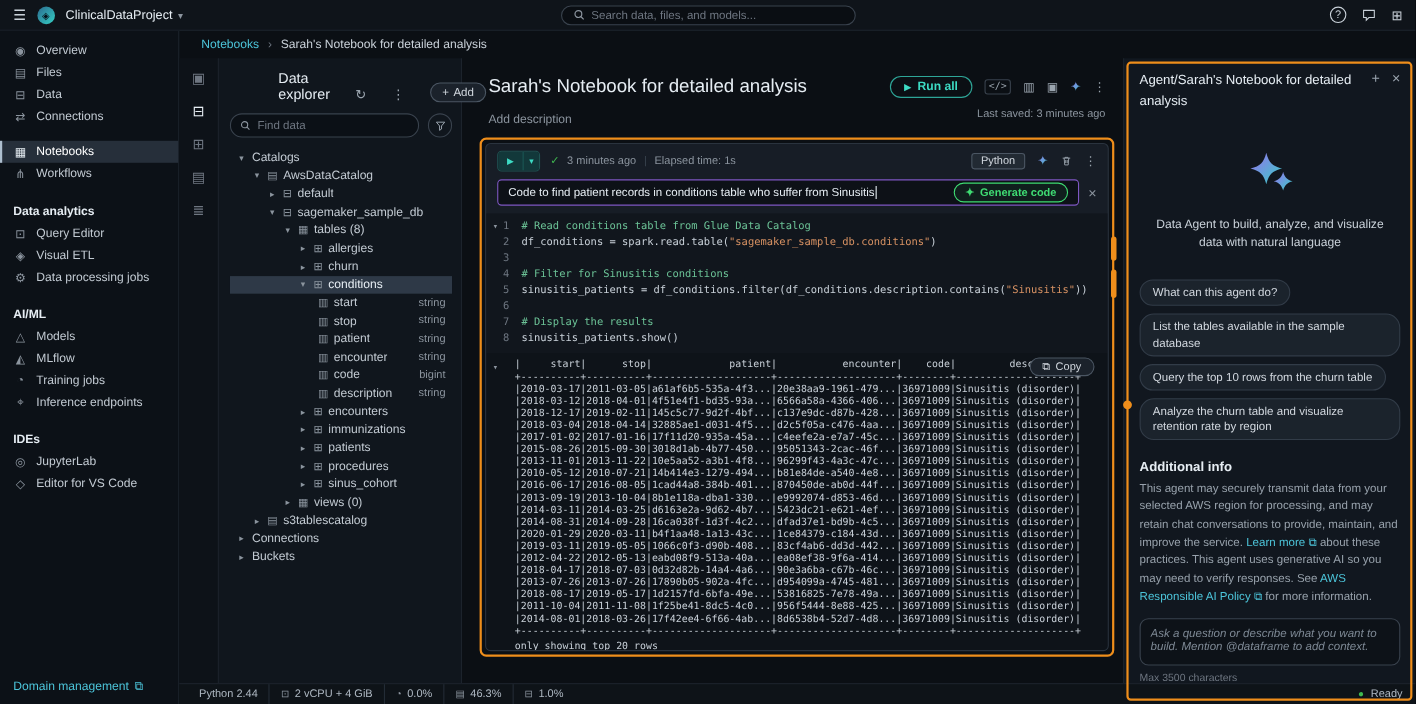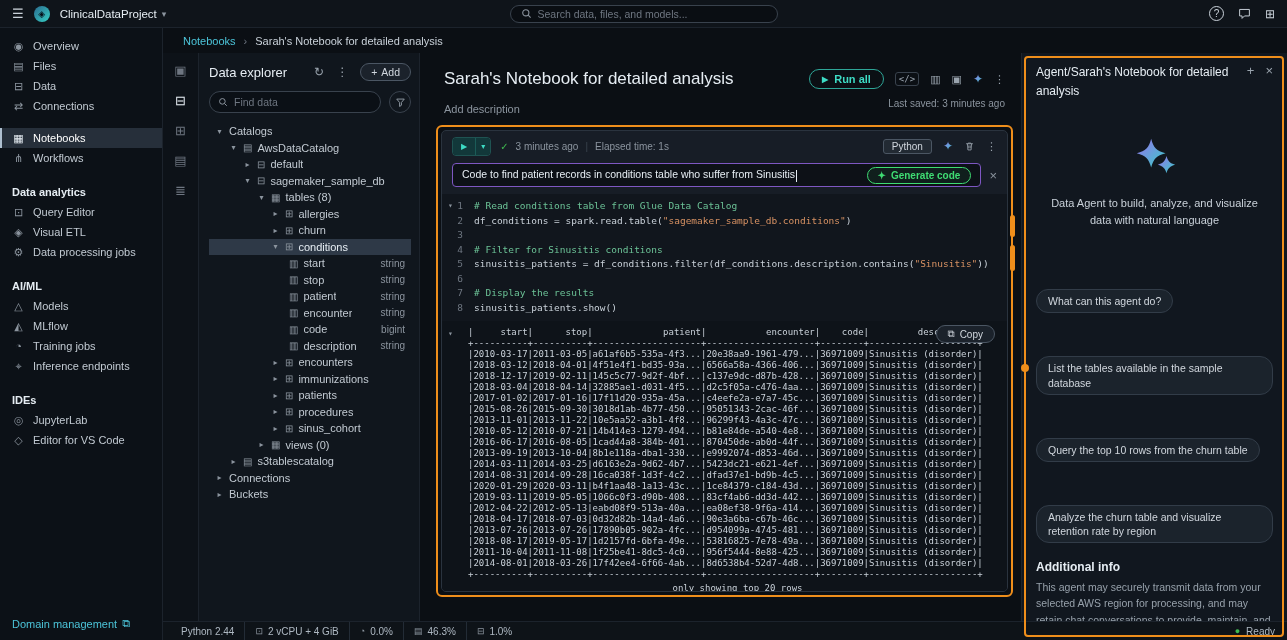--- a/index.html
+++ b/index.html
@@ -43,21 +43,21 @@
   .bc-sep { color:#6e7681; }
   .bc-current { color:#c9d1d9; }
   #workrow { flex:1; display:flex; min-height:0; }
 
   
   #explorer { width:257px; display:flex; border-right:1px solid #1c232c; background:#10161d; }
   .ex-strip { width:36px; background:#0d1218; border-right:1px solid #1c232c; display:flex; flex-direction:column; align-items:center; padding-top:10px; gap:15px; }
   .strip-icon { color:#6e7681; font-size:13px; cursor:pointer; }
   .strip-icon.active { color:#e6edf3; }
   .ex-panel { flex:1; display:flex; flex-direction:column; padding:10px 8px 0 10px; min-width:0; }
-  .ex-header { display:flex; align-items:center; gap:12px; margin-bottom:10px; }
+  .ex-header { display:flex; align-items:flex-end; gap:23px; margin-bottom:10px;margin-left:44px; }
   .ex-title { font-size:13px; color:#e6edf3; flex:1; }
   .ex-hicon { color:#9aa4ae; font-size:12px; cursor:pointer; }
   .ex-add { display:flex; align-items:center; gap:4px; border:1px solid #4b5663; background:#1b222b; color:#d1d7de;
             border-radius:11px; font-size:10.5px; padding:2px 10px; cursor:pointer; font-family:inherit; }
   .ex-search-row { display:flex; align-items:center; gap:8px; margin-bottom:10px; }
   .ex-search { flex:1; height:22px; background:#0b1016; border:1px solid #39424d; border-radius:12px; display:flex; align-items:center; gap:6px; padding:0 8px; }
   .ex-search input { flex:1; min-width:0; background:transparent; border:none; outline:none; color:#c9d1d9; font-size:10.5px; font-family:inherit; }
   .ex-search input::placeholder { color:#6e7681; }
   .ex-funnel { width:22px; height:22px; border:1px solid #39424d; border-radius:50%; display:flex; align-items:center; justify-content:center; cursor:pointer; flex-shrink:0; }
   .ex-tree { flex:1; overflow:hidden; font-size:11px; }
@@ -118,35 +118,35 @@
   .tok-c { color:#6cc397; }
   .tok-p { color:#c9d1d9; }
   .tok-s { color:#d89263; }
 
   .output { flex:1; position:relative; background:#0e1319; padding-top:6px; font-family:"DejaVu Sans Mono",monospace; overflow:hidden; }
   .out-caret { position:absolute; left:6px; top:8px; color:#8b949e; font-size:8px; cursor:pointer; }
   .copy-btn { position:absolute; top:4px; right:12px; display:flex; align-items:center; gap:5px; border:1px solid #4b5663; background:#1b222b;
               color:#d1d7de; border-radius:12px; padding:2px 11px; font-size:10px; cursor:pointer; font-family:"Liberation Sans",sans-serif; z-index:2; }
   .out-lines { padding-left:26px; }
   .oline { white-space:pre; font-size:9px; line-height:11px; color:#c9d1d9; }
-  .out-note { padding:3px 0 0 26px; font-size:9px; color:#c9d1d9;text-align:center; }
+  .out-note { padding:3px 0 0 26px; font-size:9px; color:#c9d1d9; }
 
   
   #agentpanel { width:266px; position:relative; background:#11171f; border-left:1px solid #1c232c; display:flex; flex-direction:column; padding:10px 14px 0; overflow:visible; }
   .agent-annot { position:absolute; top:3px; left:2px; right:3px; bottom:-16px; border:2px solid #ef8e1b; border-radius:4px; pointer-events:none; z-index:10; }
   .agent-annot .h-left { position:absolute; left:-5px; top:306px; width:8px; height:8px; border-radius:50%; background:#ef8e1b; }
   .agent-header { display:flex; gap:8px; }
   .agent-title { flex:1; font-size:12px; color:#e6edf3; line-height:1.55; }
   .agent-hicons { display:flex; gap:11px; color:#9aa4ae; font-size:13px; }
   .agent-hicons span { cursor:pointer; }
   .agent-hero { text-align:center; margin-top:34px; }
   .agent-tagline { font-size:11px; color:#c9d1d9; line-height:1.5; margin:13px 12px 0; text-align:center; }
   .chips { display:flex; flex-direction:column; align-items:flex-start; gap:7px; margin-top:25px; }
   .chip { border:1px solid #323c48; background:#1b232c; color:#d1d7de; border-radius:13px; padding:4px 11px; font-size:10.5px;
-          text-align:left; cursor:pointer; font-family:inherit; line-height:1.35; max-width:100%;margin-top:36px; }
+          text-align:left; cursor:pointer; font-family:inherit; line-height:1.35; max-width:100%; }
   .agent-info-title { font-size:12px; font-weight:bold; color:#e6edf3; margin-top:17px; }
   .agent-info { font-size:10.5px; color:#97a1ab; line-height:1.55; margin-top:5px; }
   .agent-link { color:#4cc4d9; cursor:pointer; }
   .agent-input { margin-top:12px; border:1px solid #39424d; border-radius:8px; background:#0d1218; height:58px; padding:7px 9px; }
   .agent-input textarea { width:100%; height:100%; background:transparent; border:none; outline:none; resize:none; color:#c9d1d9; font-size:10.5px; font-family:inherit; }
   .agent-input textarea::placeholder { color:#7d8894; font-style:italic; }
   .agent-max { font-size:9.5px; color:#6e7681; margin-top:6px; }
 
   
   #statusbar { height:19px; background:#0e1318; border-top:1px solid #1c232c; display:flex; align-items:center; font-size:10px; color:#aeb8c2; padding:0 8px; position:relative; z-index:3; }

